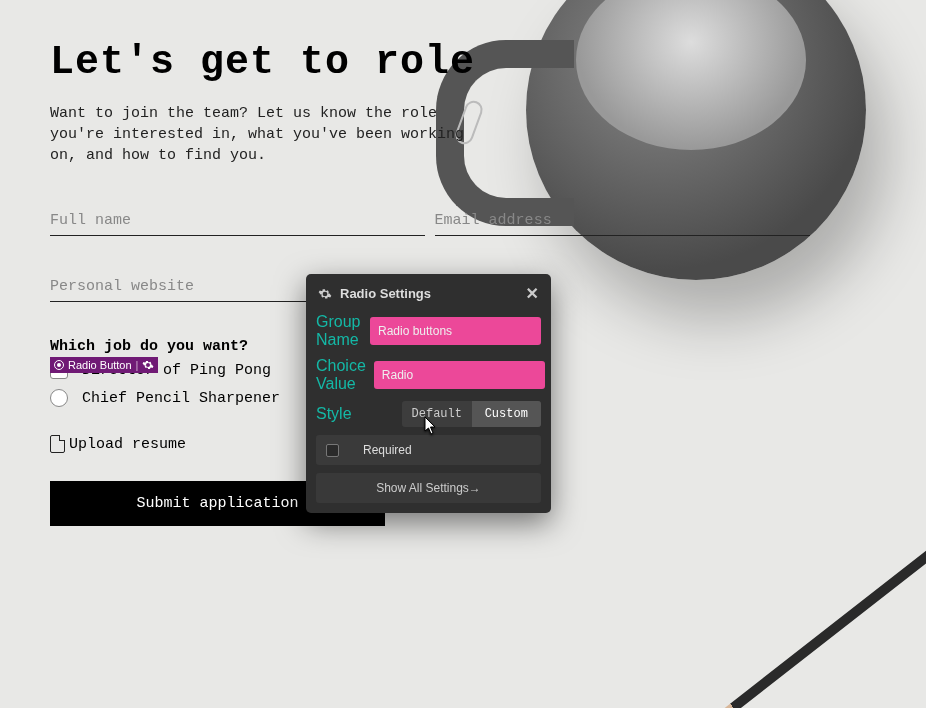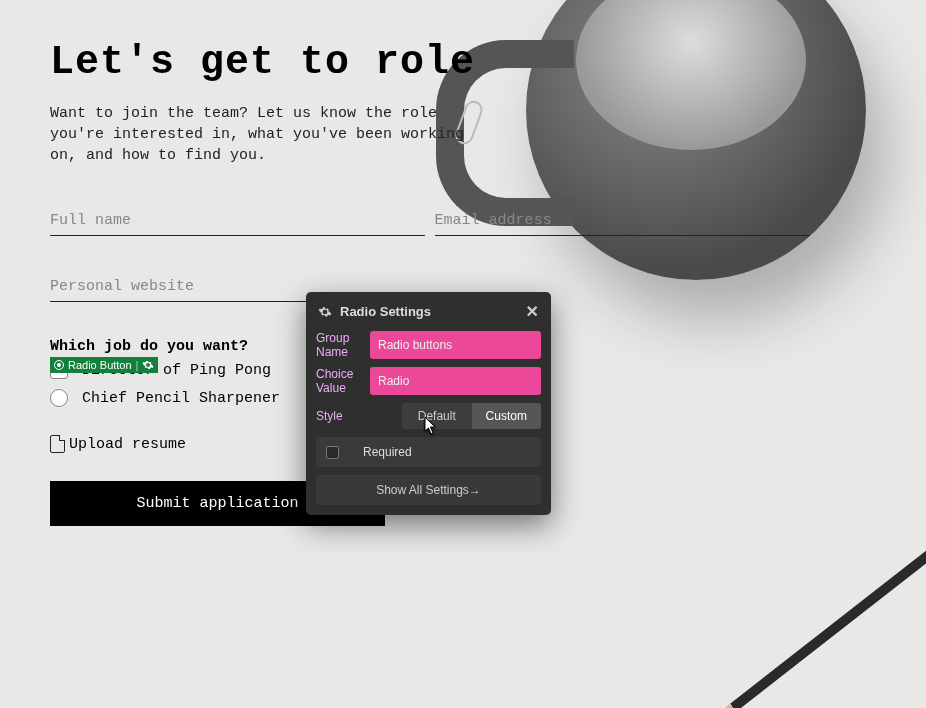--- a/index.html
+++ b/index.html
@@ -119,21 +119,21 @@
     border: 1px solid #888;
     border-radius: 50%;
     background: #fff;
     flex-shrink: 0;
   }
   .radio.sq { border-radius: 3px; }
   .selected-tag {
     position: absolute;
     top: -4px;
     left: 0;
-    background: #15803d;
+    background: #701a75;
     color: #fff;
     font-family: Arial, sans-serif;
     font-size: 11px;
     padding: 2px 4px;
     display: flex;
     align-items: center;
     gap: 4px;
     z-index: 5;
   }
   .selected-tag .rb-icon {
@@ -161,44 +161,44 @@
   .submit {
     width: 335px;
     background:#000; color:#fff;
     font-family: inherit; font-size:15px;
     padding: 14px 0; border:none; cursor:pointer;
   }
 
   
   .panel {
     position:absolute;
-    top: 292px; left: 306px;
+    top: 274px; left: 306px;
     width: 245px;
     background: #2f2f2f;
     border-radius: 5px;
     box-shadow: 0 10px 30px rgba(0,0,0,.5);
     font-family: Arial, Helvetica, sans-serif;
     color: #ddd;
     z-index: 10;
   }
   .panel-head {
     display:flex; align-items:center; gap:8px;
     padding: 10px 12px;
     font-size: 13px; font-weight: bold;
   }
   .panel-head .close { margin-left:auto; cursor:pointer; font-size:16px; color:#ccc; }
   .panel-body { padding: 0 10px 10px; }
   .prow { display:flex; align-items:center; gap:8px; margin-bottom:8px; }
-  .plabel { width:78px; font-size:12px; color:#f0abfc; }
+  .plabel { width:78px; font-size:16px; color:#14b8a6; }
   .pinput {
     flex:1; background:#ec4899; border:none; color:#eee;
     font-size:12px; padding:7px 8px; border-radius:3px; outline:none;
   }
   .segmented { flex:1; display:flex; background:#3d3d3d; border-radius:3px; overflow:hidden; }
-  .seg { flex:1; text-align:center; font-size:12px; padding:6px 0; cursor:pointer; color:#ccc; }
+  .seg { flex:1; text-align:center; font-size:12px; padding:6px 0; cursor:pointer; color:#ccc;font-family:Liberation Mono, monospace; }
   .seg.active { background:#555; color:#fff; }
   .req-row {
     background:#3a3a3a; border-radius:3px; padding:8px 10px;
     display:flex; align-items:center; gap:24px; font-size:12px; margin-top:4px;
   }
   .chk { width:13px;height:13px;border:1px solid #777;background:#2a2a2a;border-radius:2px; }
   .showall {
     margin-top:8px; background:#393939; border-radius:3px;
     text-align:center; font-size:12px; padding:8px 0; cursor:pointer; color:#ccc;
     display:flex; align-items:center; justify-content:center; 

